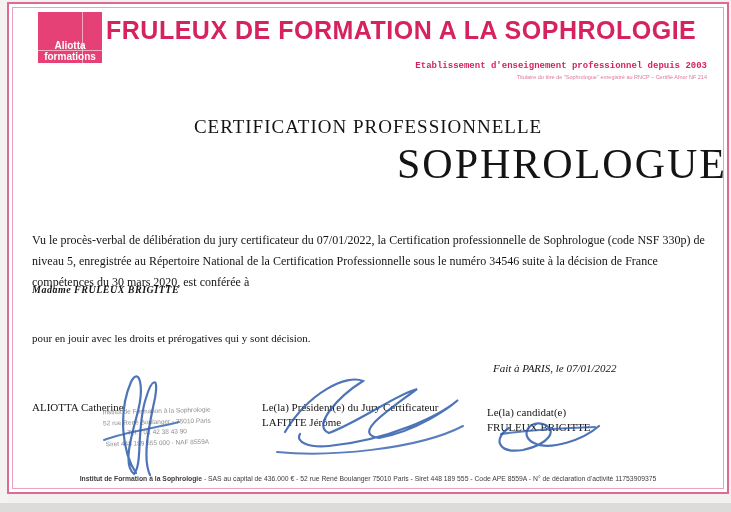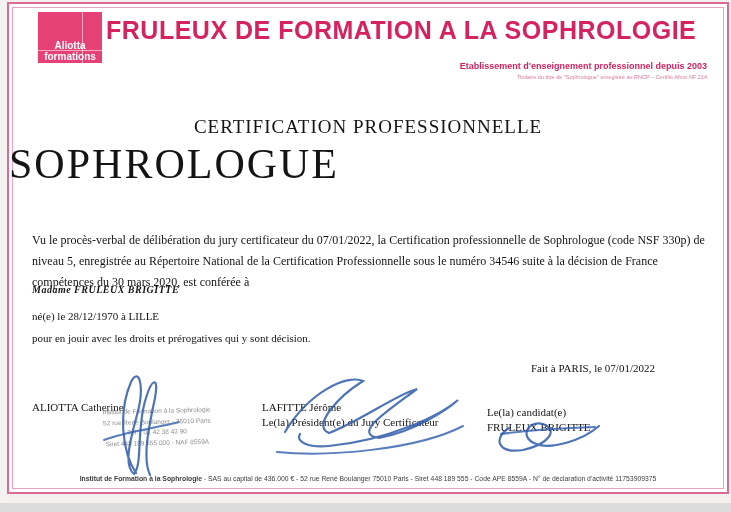--- a/index.html
+++ b/index.html
@@ -46,58 +46,58 @@
     background: rgba(255,255,255,.55);
   }
   .org-title {
     position: absolute; left: 97px; top: 12px;
     font-family: "Liberation Sans", sans-serif;
     font-size: 25px; font-weight: 600; letter-spacing: 0.5px;
     color: #d62360; white-space: nowrap;
   }
   .tagline {
     position: absolute; right: 20px; top: 57px;
-    font-family: Liberation Sans, sans-serif;
+    font-family: Liberation Mono, monospace;
     font-size: 9px; font-weight: bold; color: #d62360; white-space: nowrap;
   }
   .subtagline {
     position: absolute; right: 20px; top: 70px;
     font-family: "Liberation Sans", sans-serif;
     font-size: 5.5px; color: #d97ba0; white-space: nowrap;
   }
   
   .cert-heading {
     position: absolute; left: 0; top: 112px; width: 100%;
     text-align: center; font-size: 19px; letter-spacing: 1px; color: #141414;
   }
   .cert-title {
     position: absolute; left: 0; top: 136px; width: 100%;
-    text-align: left; font-size: 42px; letter-spacing: 2px; color: #141414;
+    text-align: right; font-size: 42px; letter-spacing: 2px; color: #141414;
   }
   
   .body-par {
     position: absolute; left: 23px; top: 226px; width: 682px;
     font-size: 12px; line-height: 21px; color: #141414;
   }
   .recipient {
     position: absolute; left: 23px; top: 280px;
     font-size: 10px; font-weight: bold; font-style: italic;
     letter-spacing: 0.5px; color: #141414;
   }
   .birth-line {
     position: absolute; left: 23px; top: 306px;
     font-size: 11px; color: #141414;
   }
   .rights-line {
     position: absolute; left: 23px; top: 328px;
     font-size: 11px; color: #141414;
   }
   .place-date {
-    position: absolute; left: 522px; top: 358px;
-    font-size: 11px; color: #141414;
+    position: absolute; left: 484px; top: 358px;
+    font-size: 11px; color: #141414; font-style: italic;
   }
   
   .sig-block { position: absolute; font-size: 11px; line-height: 15px; color: #141414; z-index: 1; }
   .sig-1 { left: 23px; top: 396px; }
   .sig-2 { left: 253px; top: 396px; }
   .sig-3 { left: 478px; top: 401px; }
   .stamp {
     position: absolute; left: 62px; top: 402px; width: 172px;
     text-align: center;
     font-family: "Liberation Sans", sans-serif;
@@ -132,30 +132,29 @@
   </div>
   <div class="org-title">FRULEUX DE FORMATION A LA SOPHROLOGIE</div>
   <div class="tagline">Etablissement d'enseignement professionnel depuis 2003</div>
   <div class="subtagline">Titulaire du titre de "Sophrologue" enregistré au RNCP – Certifié Afnor NF 214</div>
 
   <div class="cert-heading">CERTIFICATION PROFESSIONNELLE</div>
   <div class="cert-title">SOPHROLOGUE</div>
 
   <div class="body-par">Vu le procès-verbal de délibération du jury certificateur du 07/01/2022, la Certification professionnelle de Sophrologue (code NSF 330p) de niveau 5, enregistrée au Répertoire National de la Certification Professionnelle sous le numéro 34546 suite à la décision de France compétences du 30 mars 2020, est conférée à</div>
   <div class="recipient">Madame FRULEUX BRIGITTE</div>
-  <div class="birth-line">né(e) le 28/12/1970 à LILLE</div>
   <div class="rights-line">pour en jouir avec les droits et prérogatives qui y sont décision.</div>
   <div class="place-date">Fait à PARIS, le 07/01/2022</div>
 
   <div class="sig-block sig-1">
     <div>ALIOTTA Catherine</div>
   </div>
   <div class="sig-block sig-2">
+    <div>Le(la) Président(e) du Jury Certificateur</div>
     <div>LAFITTE Jérôme</div>
-    <div>Le(la) Président(e) du Jury Certificateur</div>
   </div>
   <div class="sig-block sig-3">
     <div>Le(la) candidat(e)</div>
     <div>FRULEUX BRIGITTE</div>
   </div>
 
   <div class="stamp">
     <div>Institut de Formation à la Sophrologie</div>
     <div>52 rue René Boulanger - 75010 Paris</div>
     <div>Tél. : 01 42 38 43 90</div>

